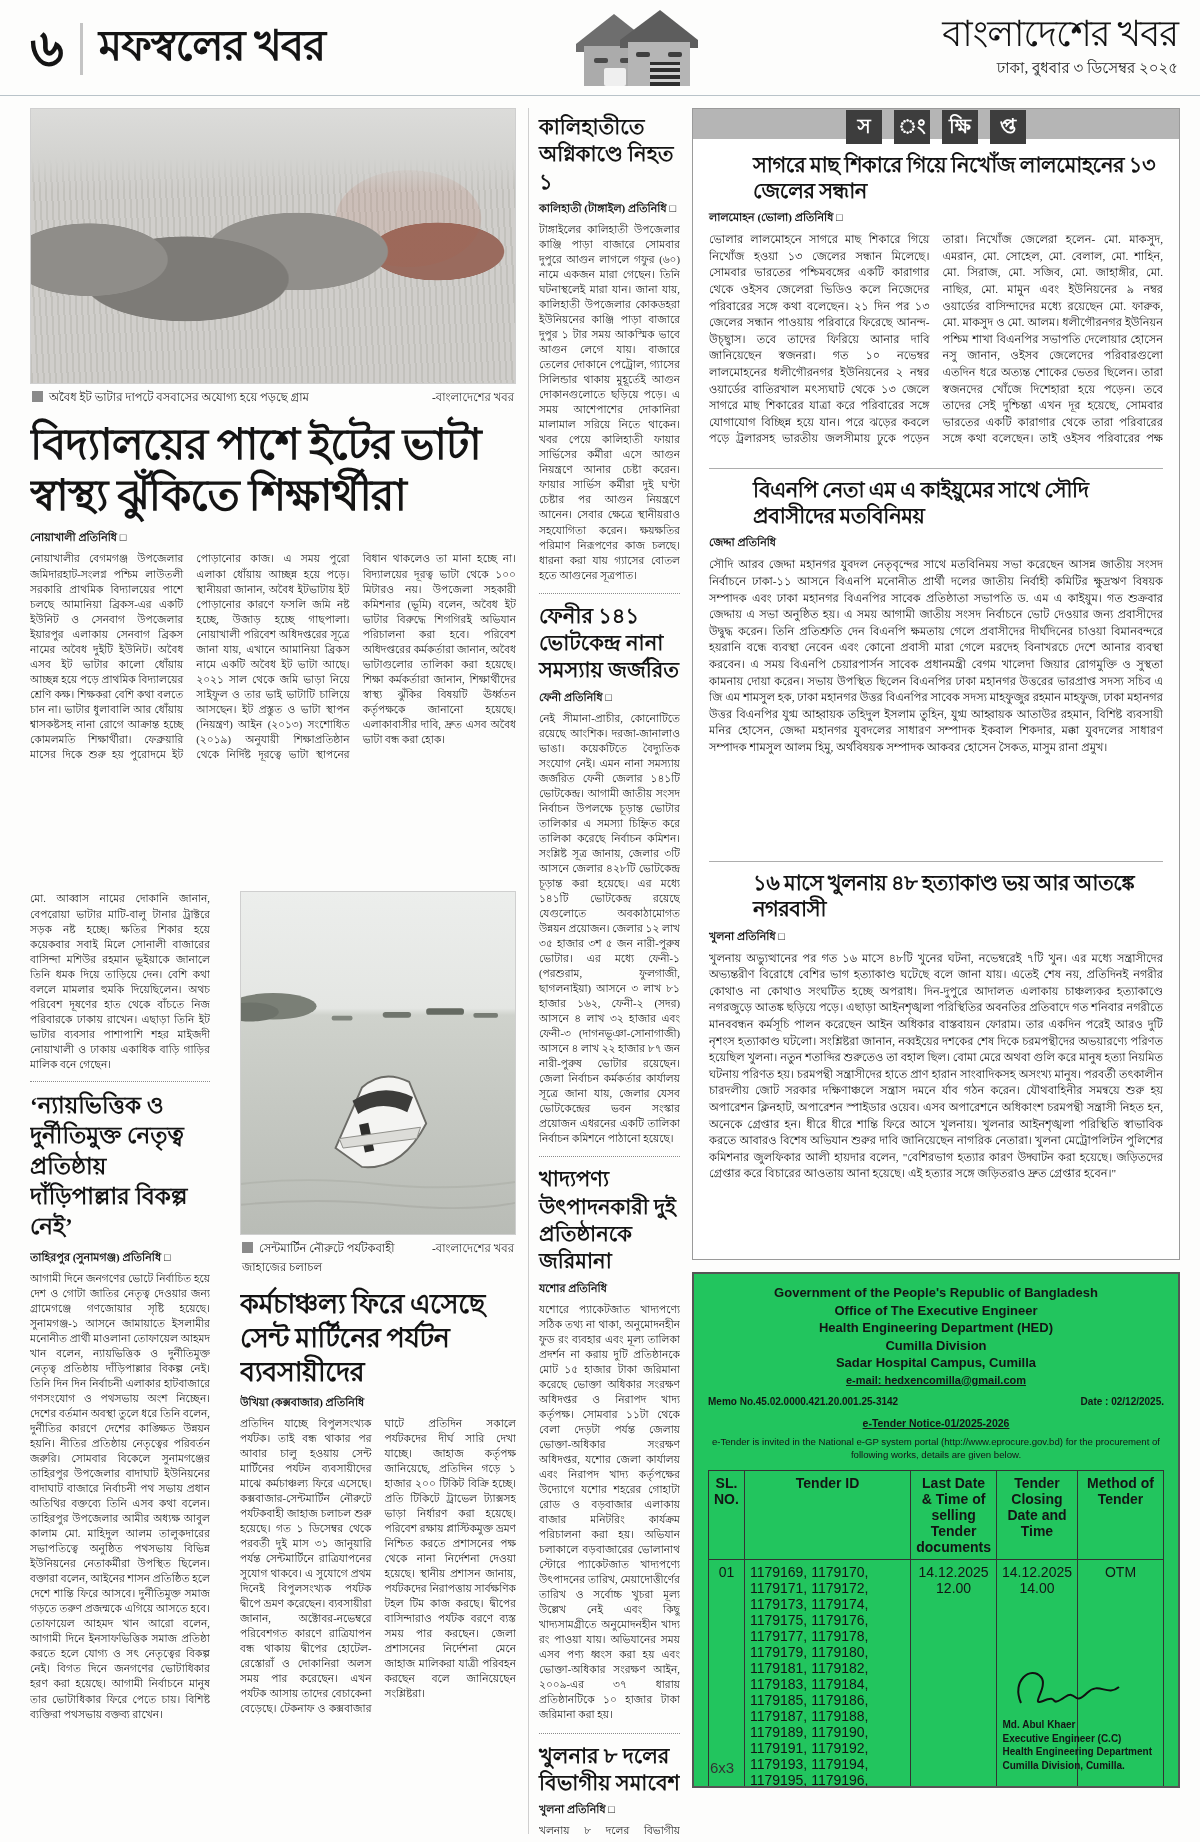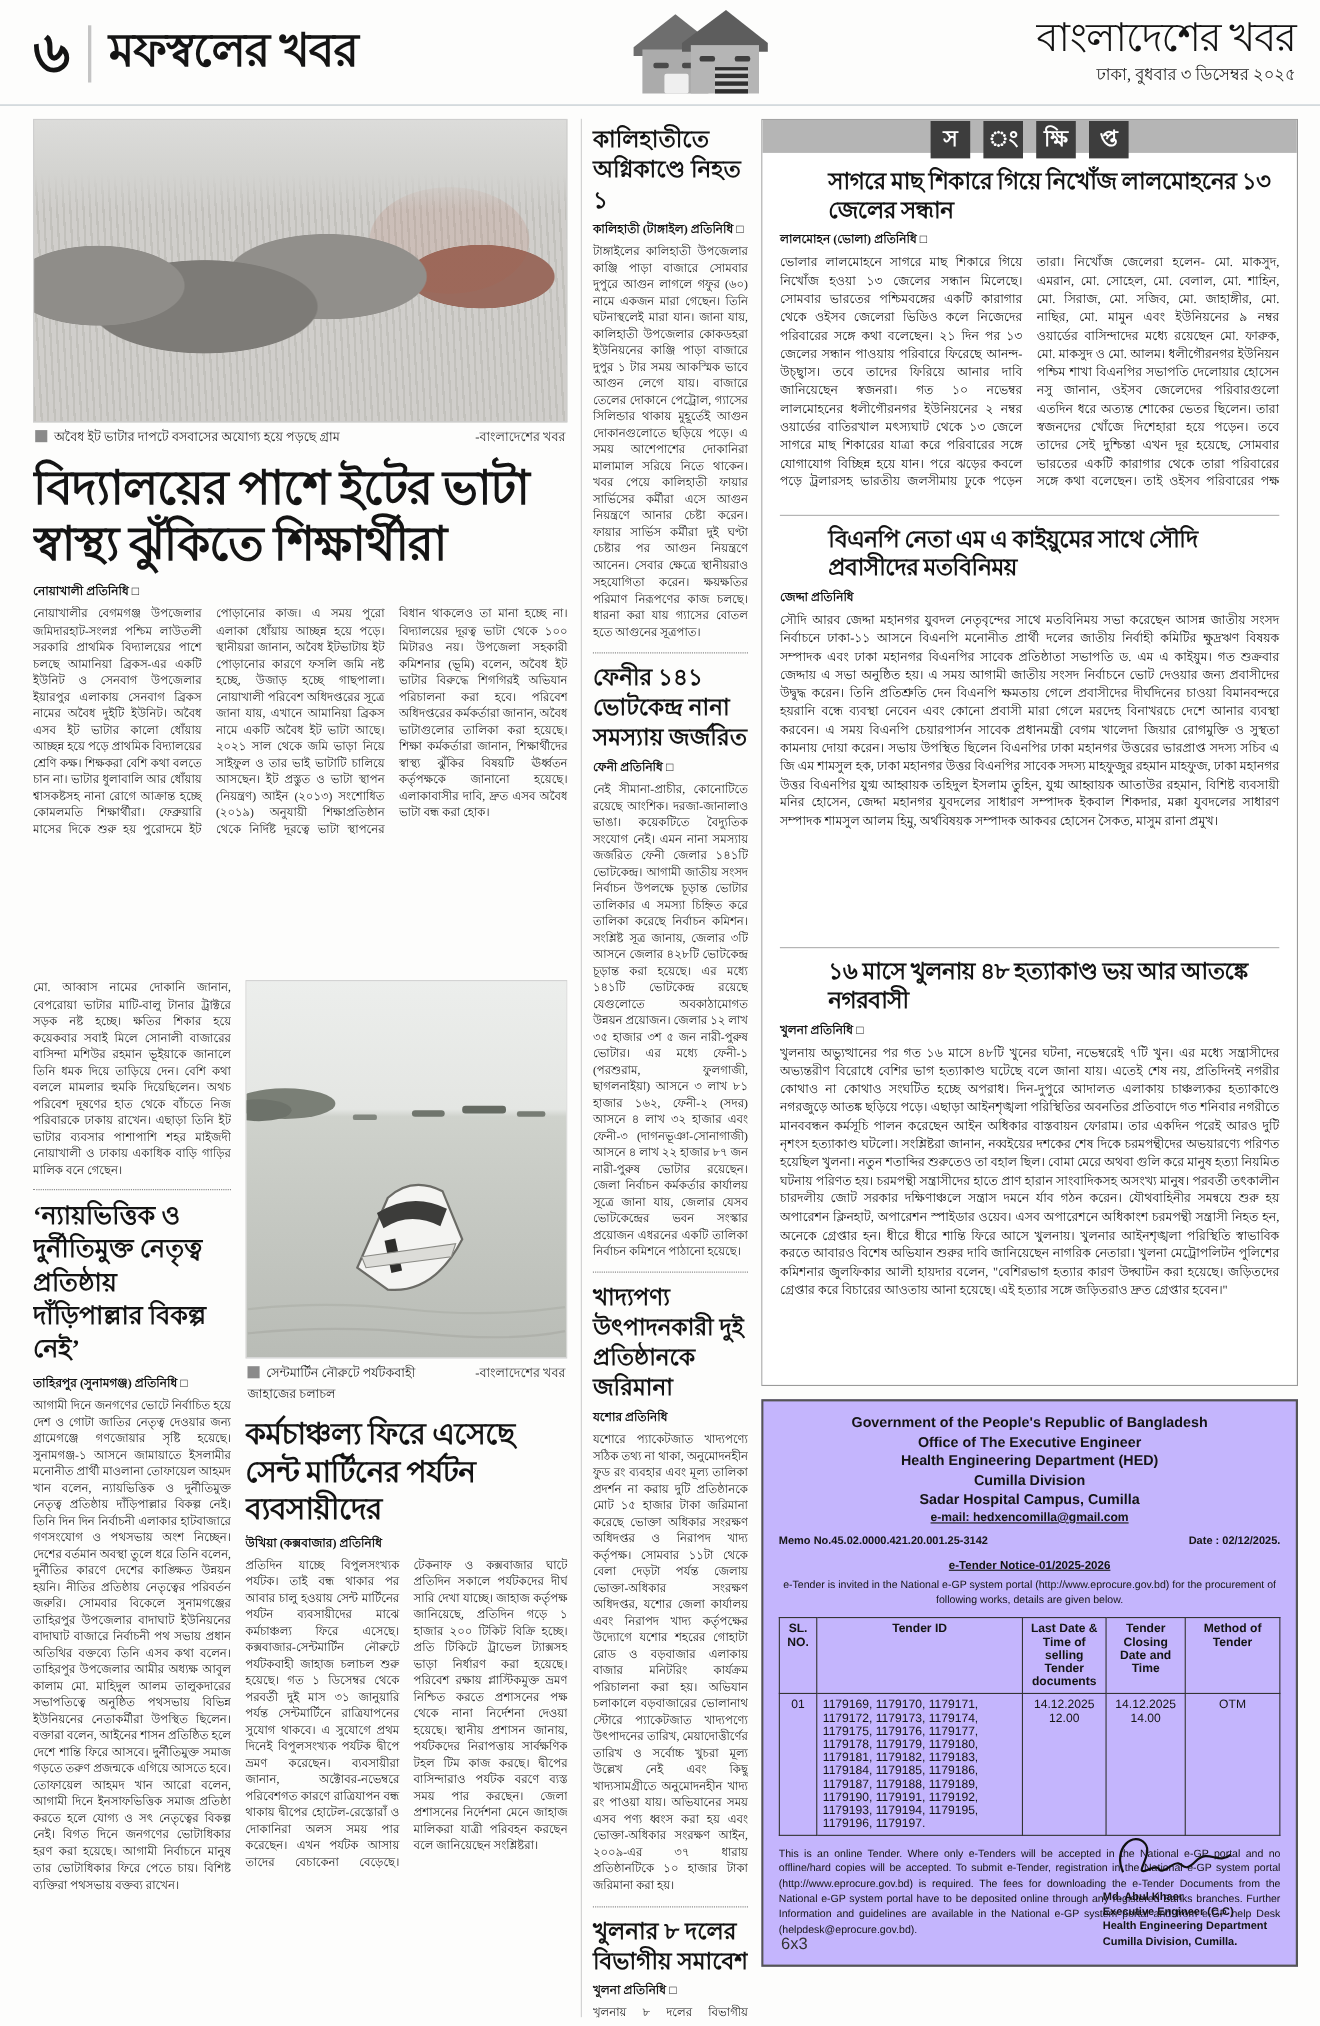--- a/index.html
+++ b/index.html
@@ -42,46 +42,46 @@
   .cap-marker { display:inline-block; width:11px; height:11px; background:#8a8a8a; margin-right:6px; transform:translateY(1px); }
   .credit { color:#333; white-space:nowrap; padding-left:8px; }
   
   .headline-xl { font-size:43px; font-weight:bold; line-height:1.18; letter-spacing:-1px; margin:12px 0 8px 0; }
   .headline-lg { font-size:27px; font-weight:bold; line-height:1.25; margin:10px 0 4px 0; letter-spacing:-0.5px; }
   .headline-md { font-size:21px; font-weight:bold; line-height:1.3; margin:6px 0 4px 0; }
   .byline { font-weight:bold; font-size:11px; margin:2px 0 3px 0; }
   .bodytext { font-size:10.6px; line-height:1.42; text-align:justify; color:#1c1c1c; }
   .cols3 { column-count:3; column-gap:13px; height:332px; overflow:hidden; }
   .cols2 { column-count:2; column-gap:13px; overflow:hidden; }
-  .bottom-row { display:flex; gap:13px; margin-top:8px; height:942px; overflow:hidden; }
+  .bottom-row { display:flex; gap:30px; margin-top:8px; height:942px; overflow:hidden; }
   .quote-col { width:180px; flex:none; overflow:hidden; }
   .stm-col { flex:1; overflow:hidden; }
   .dotted-div { border-top:1px dotted #8a8a8a; margin:9px 0; }
   .solid-div { border-top:1px solid #adadad; margin:9px 0; }
   .quote-head { font-size:23px; font-weight:bold; line-height:1.32; margin:6px 0 6px 0; }
   
   .mid-art { margin-bottom:10px; }
   
   .brief-box { border:1px solid #9a9a9a; background:#fff; height:1152px; overflow:hidden; }
   .brief-bar { background:#b5b5b5; height:30px; display:flex; justify-content:center; align-items:center; gap:12px; }
   .tile { width:36px; height:34px; margin-top:6px; background:#3d3d3d; color:#fff; font-size:20px; font-weight:bold;
           display:flex; align-items:center; justify-content:center; }
   .brief-inner { padding:14px 16px 10px 16px; }
   .brief-head { font-size:21px; font-weight:bold; line-height:1.22; letter-spacing:-0.5px; margin-bottom:5px;margin-left:44px; }
   .brief-body { font-size:11.3px; line-height:1.47; text-align:justify; }
   .h210 { height:228px; } .h286 { height:296px; } .h250 { height:258px; }
   
   .tender-box { border:2px solid #555; margin-top:12px; padding:10px 14px 8px 14px; height:516px; overflow:hidden;
-                font-family:"Liberation Sans", sans-serif; background:#c4b5fd; position:relative; }
+                font-family:"Liberation Sans", sans-serif; background:#22c55e; position:relative; }
   .t-center { text-align:center; font-weight:bold; font-size:13px; line-height:1.35; }
   .t-email { text-align:center; font-weight:bold; font-size:11px; text-decoration:underline; margin-top:2px; }
   .t-memo-row { display:flex; justify-content:space-between; font-size:10px; font-weight:bold; margin-top:10px; }
   .t-notice { text-align:center; font-size:10.5px; font-weight:bold; text-decoration:underline; margin:10px 0 6px 0; }
   .t-intro { font-size:9.6px; line-height:1.4;text-align:center; }
-  table.tender { border-collapse:collapse; width:100%; margin-top:8px; font-size:11px; }
+  table.tender { border-collapse:collapse; width:100%; margin-top:8px; font-size:14px; }
   table.tender th, table.tender td { border:1px solid #333; padding:4px 5px; vertical-align:top; }
   table.tender th { font-weight:bold; text-align:center; }
   .t-footer { font-size:9.6px; line-height:1.45; margin-top:10px; text-align:justify; }
   .sig-block { position:absolute; right:26px; bottom:14px; text-align:left; font-size:10px; font-weight:bold; line-height:1.35; }
   .size-note { position:absolute; left:16px; bottom:10px; font-size:15px; color:#333; }
   
   .boat-svg { position:absolute; left:0; top:0; width:100%; height:100%; }
 </style>
 </head>
 <body>

